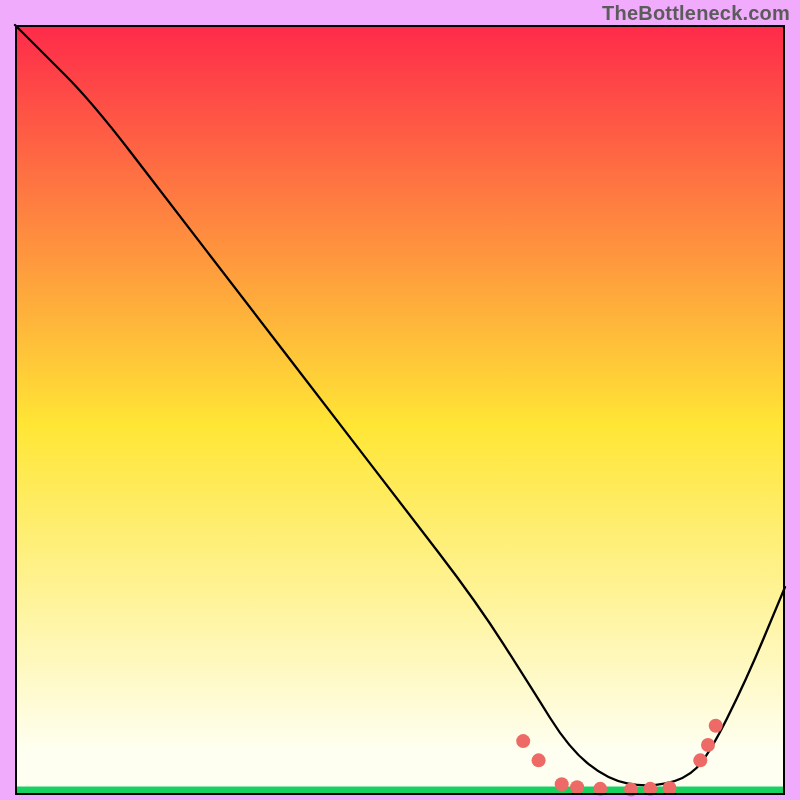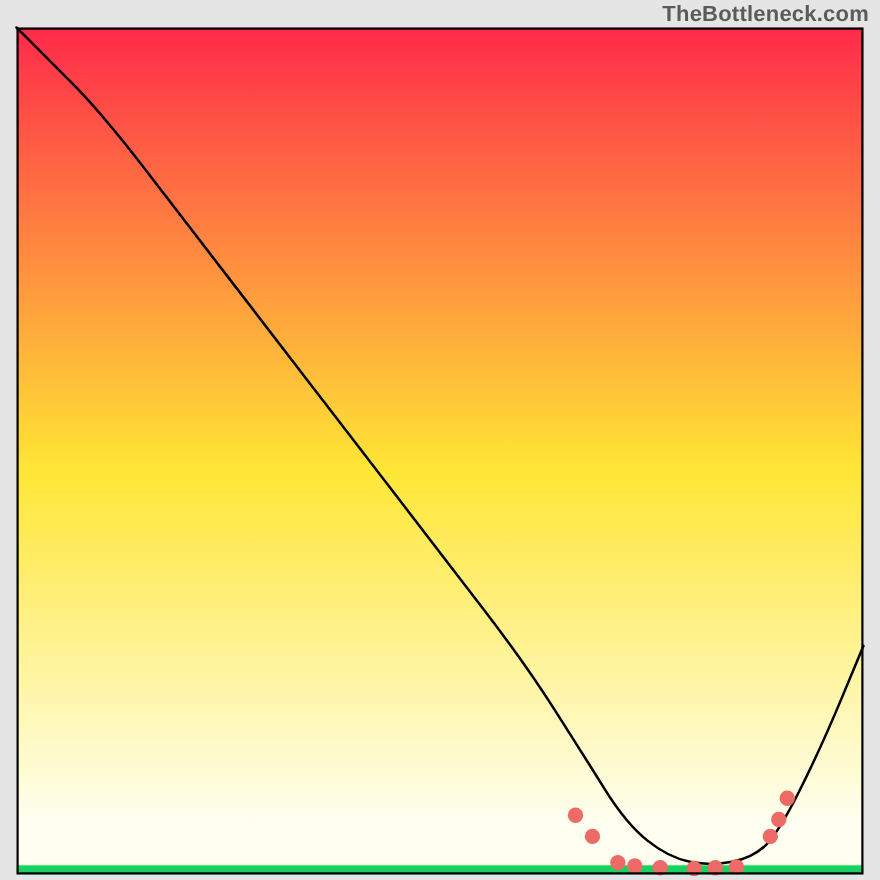--- a/index.html
+++ b/index.html
@@ -7,21 +7,21 @@
     padding: 0;
     width: 800px;
     height: 800px;
     font-family: Arial, Helvetica, sans-serif;
     background: #ffffff;
   }
   .outer {
     position: relative;
     width: 800px;
     height: 800px;
-    background: #e5e5e5;
+    background: #f0abfc;
   }
   .attribution {
     position: absolute;
     top: 2px;
     right: 10px;
     font-size: 20px;
     color: #5b5b5b;
     font-weight: 600;
     letter-spacing: 0.2px;
   }

